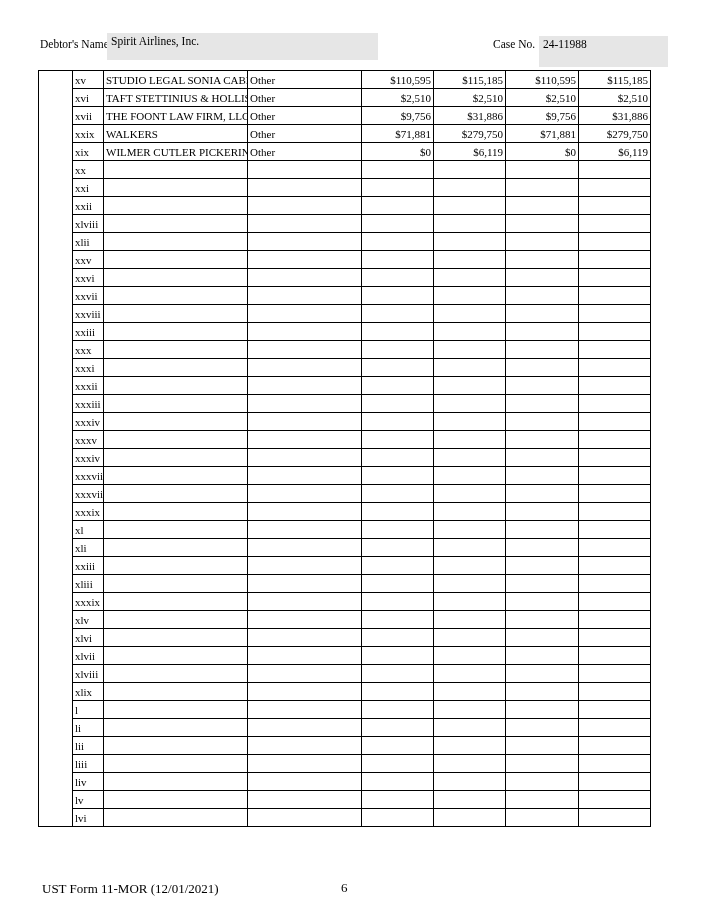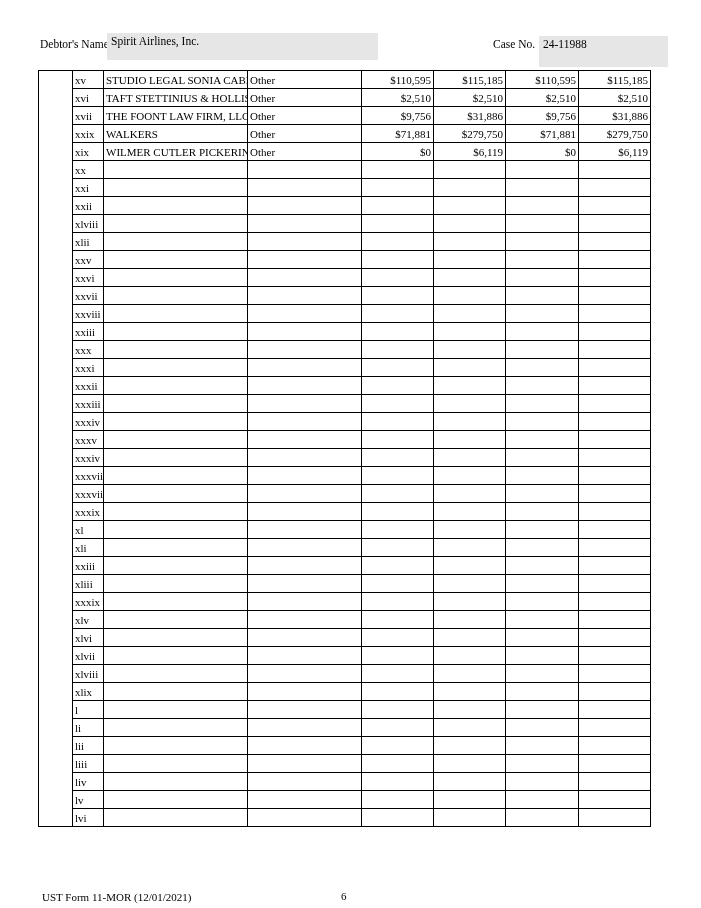--- a/index.html
+++ b/index.html
@@ -68,24 +68,23 @@
   }
   td.spacer  { padding: 0; }
   td.numeral { padding-left: 2px; }
   td.firm    { padding-left: 2px; padding-right: 0; }
   td.role    { padding-left: 1px; }
   td.amount  { text-align: right; padding-right: 3px; }
 
   
   .footer-text {
     position: absolute;
-    font-size: 11px;
+    font-size: 13px;
     line-height: 14px;
     white-space: nowrap;
-    margin-top: 8px;
   }
   #form-id   { left: 42px;  top: 882px; }
   #page-num  { left: 341px; top: 881px; }
 </style>
 </head>
 <body>
 
 <div class="page">
 
   <div class="hdr-label" id="debtor-label">Debtor's Name</div>

